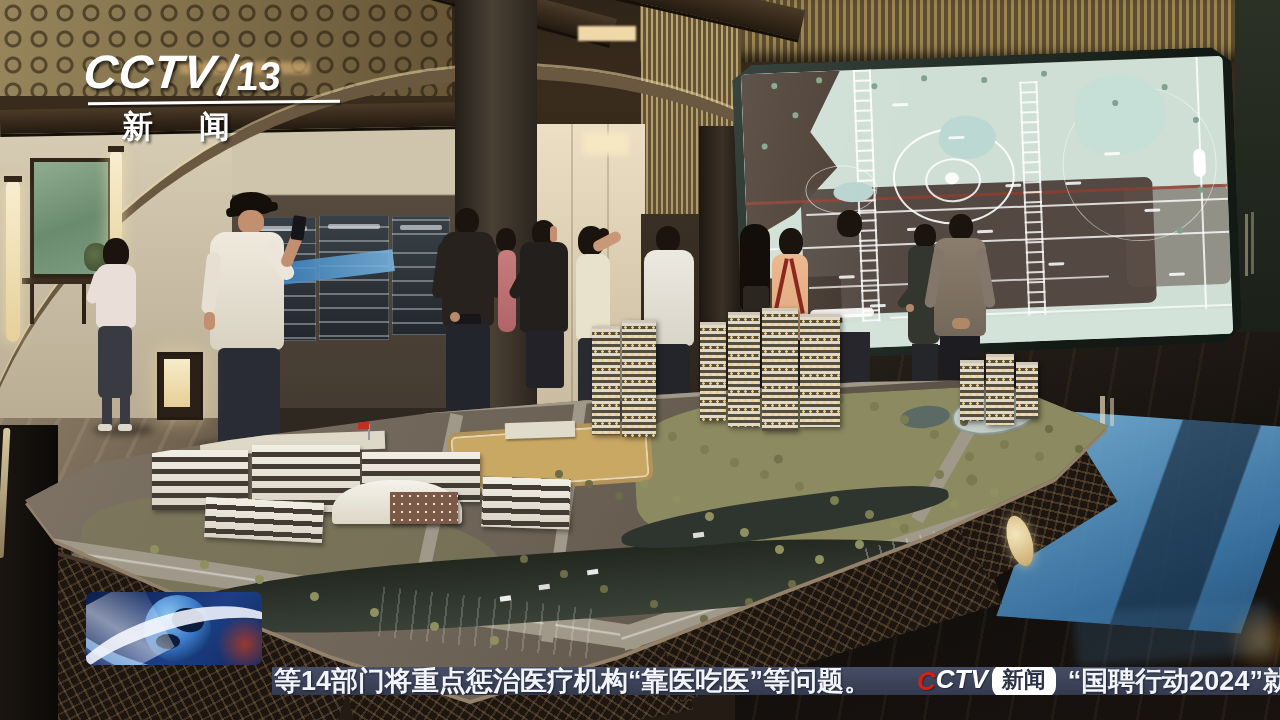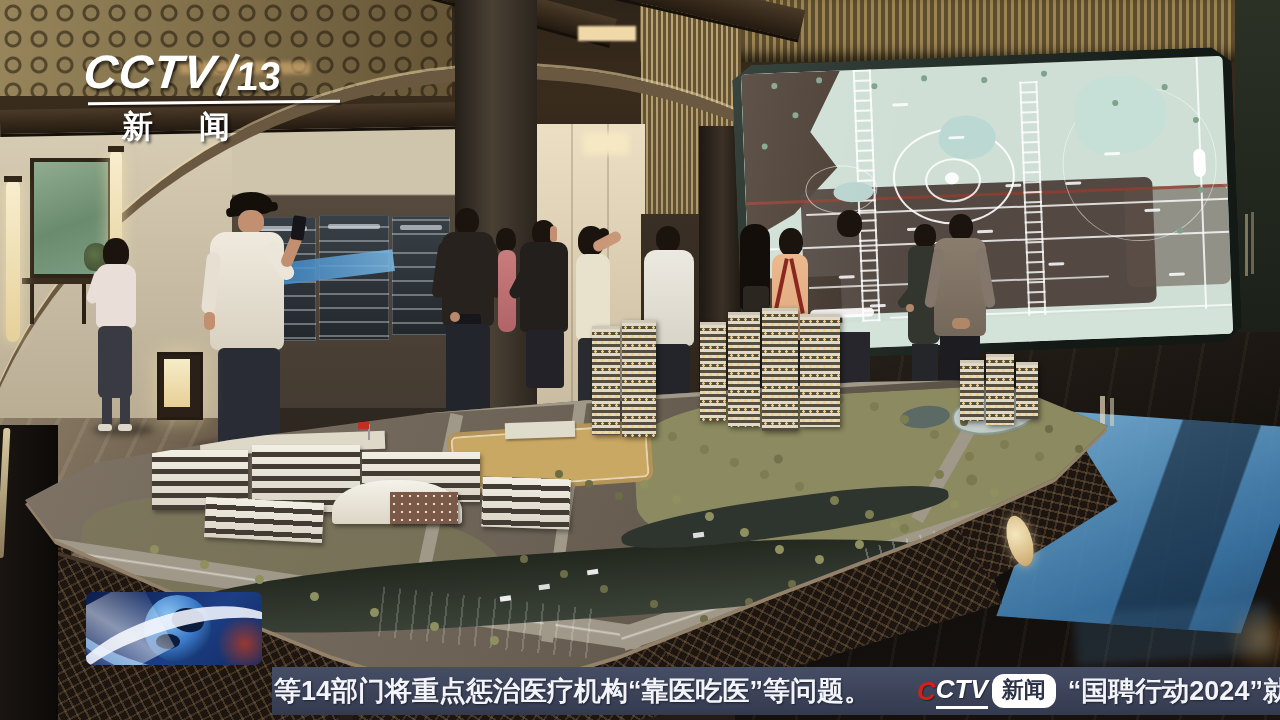--- a/index.html
+++ b/index.html
@@ -95,21 +95,21 @@
   .wm-site{position:absolute;right:38px;top:4px;font-size:17px;letter-spacing:2px;}
   .wm-url{position:absolute;left:0;top:20px;font-size:37px;font-weight:bold;font-style:italic;letter-spacing:1px;}
   .globe{left:86px;top:592px;width:176px;height:73px;border-radius:7px;overflow:hidden;z-index:100;
     background:linear-gradient(135deg,#0d1f4e,#1d3e86 60%,#102a60);}
   .gl{position:absolute;}
   .datebar{left:86px;top:664px;width:186px;height:47px;z-index:101;border-radius:2px;
     background:linear-gradient(180deg,#e23028,#9c1014 80%);display:flex;align-items:center;color:#fff;}
   .datebar .dt{font-size:25px;font-weight:bold;margin-left:9px;text-shadow:1px 1px 2px rgba(0,0,0,.4);}
   .datebar .tm{font-size:29px;font-weight:bold;margin-left:10px;letter-spacing:1px;text-shadow:1px 1px 2px rgba(0,0,0,.4);}
   .datebar .sep{width:2px;height:36px;background:rgba(80,0,0,.35);margin-left:8px;}
-  .ticker{left:272px;top:667px;width:1008px;height:48px;z-index:101;overflow:hidden;
+  .ticker{left:272px;top:667px;width:1008px;height:28px;z-index:101;overflow:hidden;
     background:linear-gradient(180deg,#464e66,#343a4e);display:flex;align-items:center;white-space:nowrap;color:#f2f4fa;}
   .ticker .h1{font-size:27px;font-weight:bold;margin-left:2px;text-shadow:1px 1px 2px rgba(0,0,0,.45);}
   .tlogo{display:flex;align-items:center;margin:0 12px 0 46px;}
   .tlogo .c1{font-size:26px;font-weight:bold;font-style:italic;color:#d42018;text-shadow:1px 1px 1px rgba(0,0,0,.4);}
   .tlogo .c2{font-size:26px;font-weight:bold;font-style:italic;color:#fff;border-bottom:3px solid #fff;padding-bottom:1px;text-shadow:1px 1px 1px rgba(0,0,0,.4);}
   .tlogo .badge{background:#fff;color:#2c3248;font-size:22px;font-weight:bold;border-radius:12px;padding:1px 10px 3px;margin-left:4px;}
   .ticker .h2{font-size:27px;font-weight:bold;text-shadow:1px 1px 2px rgba(0,0,0,.45);}
 </style>
 </head>
 <body>

